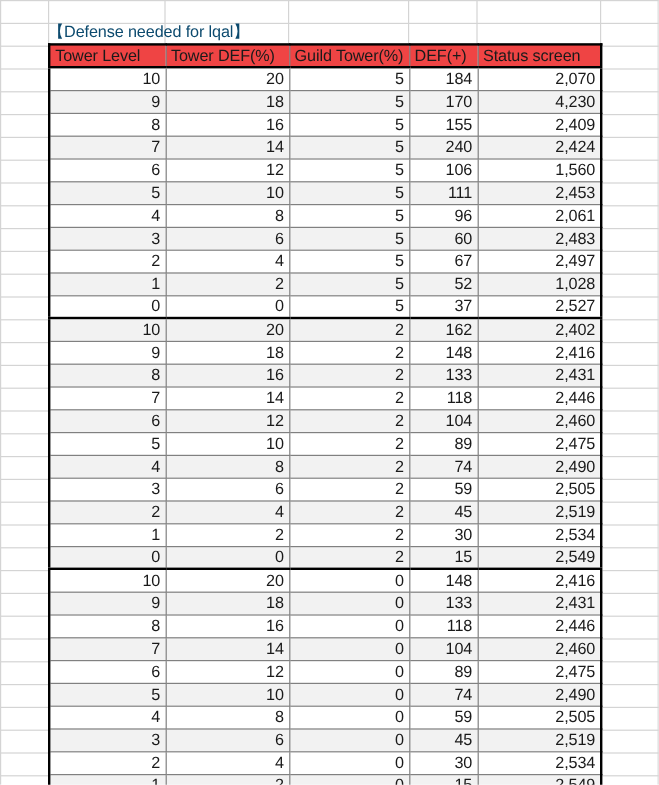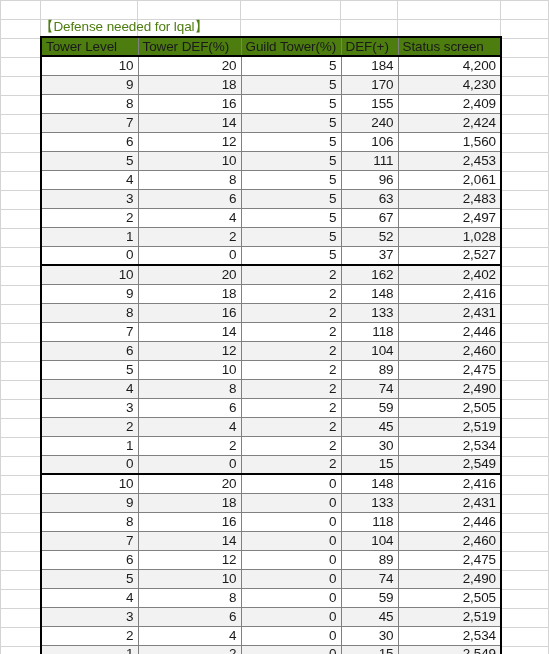--- a/index.html
+++ b/index.html
@@ -37,21 +37,21 @@
   }
 
   
   #title-cell {
     position: absolute;
     left: 40px;
     top: 17px;
     height: 19px;
     line-height: 19px;
     font-size: 13.5px;
-    color: #4d7c0f;
+    color: #0c4a6e;
     white-space: nowrap;
     z-index: 3;
     letter-spacing: -0.1px;
   }
 
   
   #def-table-wrap {
     position: absolute;
     left: 40px;
     top: 36px;
@@ -72,21 +72,21 @@
     font-size: 13.5px;
     height: 19px;
     padding: 0 4px 1px 4px;
     color: #1a1a1a;
     font-weight: normal;
     white-space: nowrap;
     box-sizing: border-box;
     letter-spacing: -0.1px;
   }
   table.def-table th {
-    background: #4d7c0f;
+    background: #ef4444;
     text-align: left;
     border-bottom: 2px solid #000000;
   }
   table.def-table td {
     text-align: right;
   }
   tr.row-alt td {
     background: #f2f2f2;
   }
   tr.block-start td {
@@ -167,21 +167,21 @@
         <th>DEF(+)</th>
         <th>Status screen</th>
       </tr>
     </thead>
     <tbody id="def-table-body">
         <tr>
           <td>10</td>
           <td>20</td>
           <td>5</td>
           <td>184</td>
-          <td>4,200</td>
+          <td>2,070</td>
         </tr>
         <tr class="row-alt">
           <td>9</td>
           <td>18</td>
           <td>5</td>
           <td>170</td>
           <td>4,230</td>
         </tr>
         <tr>
           <td>8</td>
@@ -215,21 +215,21 @@
           <td>4</td>
           <td>8</td>
           <td>5</td>
           <td>96</td>
           <td>2,061</td>
         </tr>
         <tr class="row-alt">
           <td>3</td>
           <td>6</td>
           <td>5</td>
-          <td>63</td>
+          <td>60</td>
           <td>2,483</td>
         </tr>
         <tr>
           <td>2</td>
           <td>4</td>
           <td>5</td>
           <td>67</td>
           <td>2,497</td>
         </tr>
         <tr class="row-alt">

